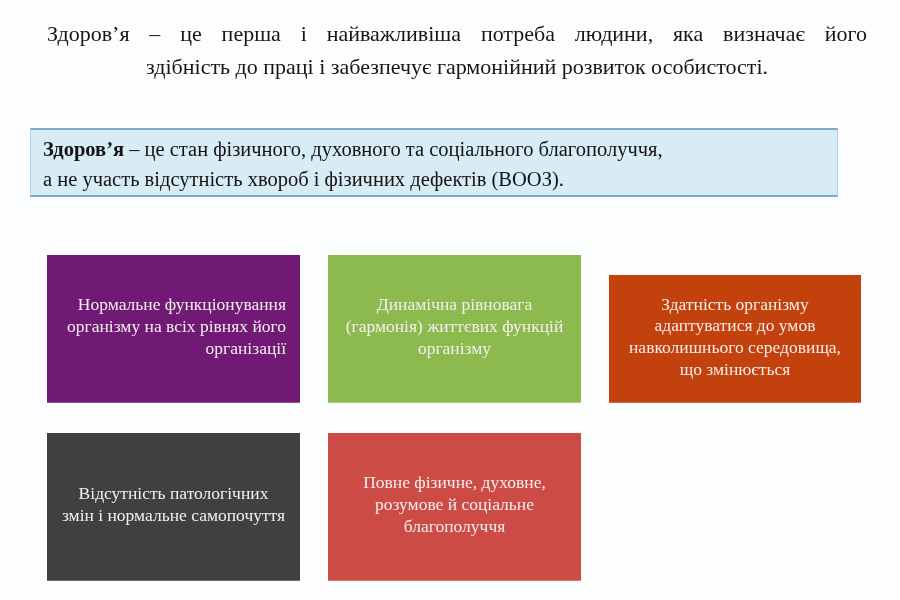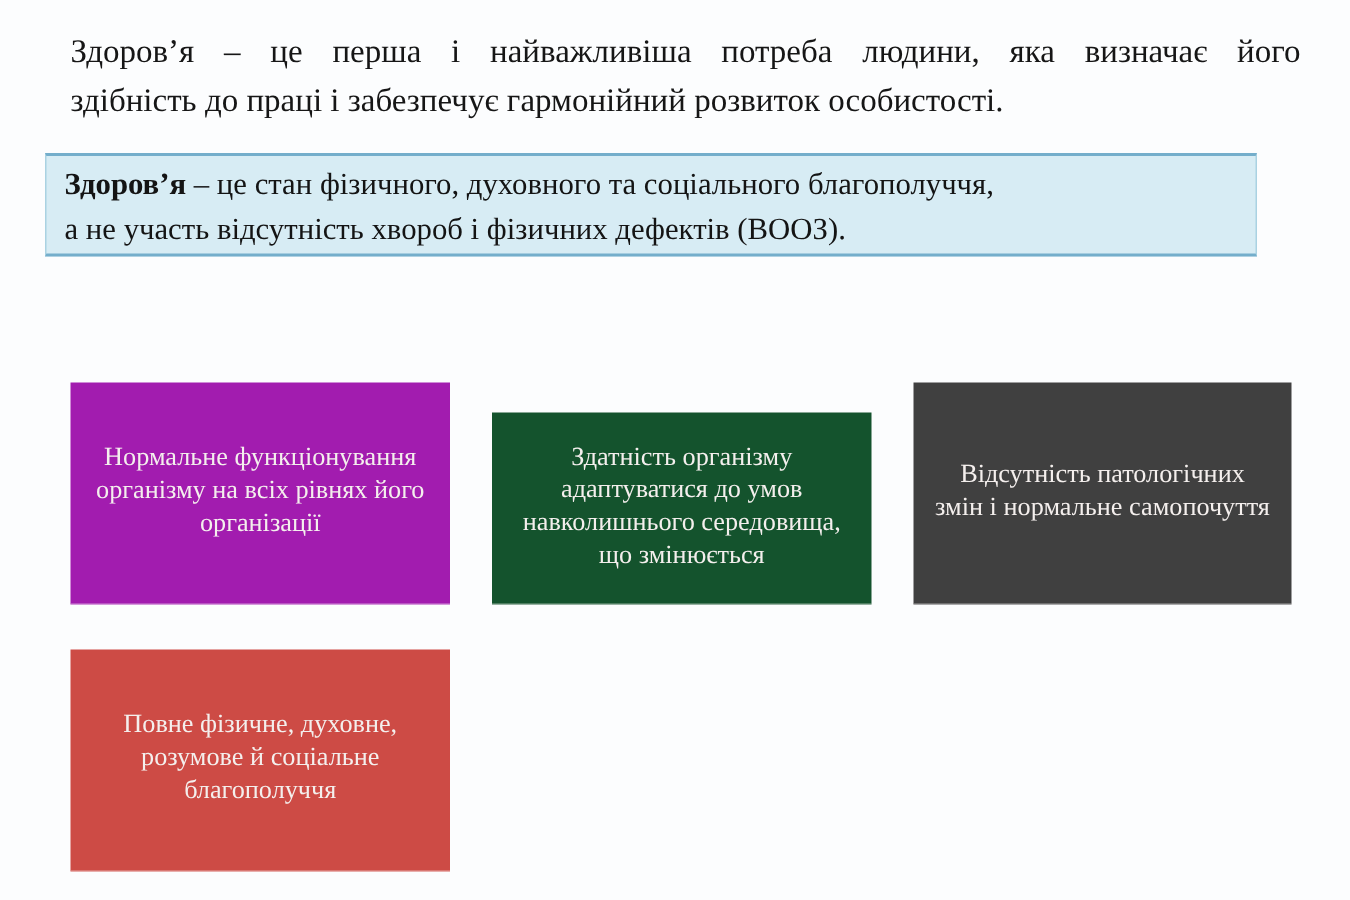--- a/index.html
+++ b/index.html
@@ -17,26 +17,26 @@
   .intro {
     position: absolute;
     left: 47px;
     right: 33px;
     top: 17px;
     font-size: 22px;
     line-height: 33px;
     color: #161616;
   }
   .intro-line1 { text-align: justify; text-align-last: justify; }
-  .intro-line2 { text-align: left; }
+  .intro-line2 { text-align: center; }
 
   .definition {
     position: absolute;
     left: 30px;
-    top: 102px;
+    top: 128px;
     width: 808px;
     height: 69px;
     background: #d7ecf4;
     border-top: 2px solid #74aecb;
     border-bottom: 2px solid #74aecb;
     border-left: 1px solid #aad2e2;
     border-right: 1px solid #aad2e2;
     padding: 4px 10px 0 12px;
     font-size: 20.5px;
     line-height: 30px;
@@ -74,24 +74,27 @@
   <div class="intro-line1">Здоров’я – це перша і найважливіша потреба людини, яка визначає його</div>
   <div class="intro-line2">здібність до праці і забезпечує гармонійний розвиток особистості.</div>
 </div>
 
 <div class="definition">
   <div><b>Здоров’я</b><span> – це стан фізичного, духовного та соціального благополуччя,</span></div>
   <div>а не участь відсутність хвороб і фізичних дефектів (ВООЗ).</div>
 </div>
 
 <div class="grid">
-  <div class="card" style="background-color: #a21caf;">
+  <div class="card" style="background-color: #701a75; text-align: right;">
     <span>Нормальне функціонування організму на всіх рівнях його організації</span>
   </div>
-  <div class="card" style="background-color: #14532d; margin-top: 20px;">
+  <div class="card" style="background-color: rgb(140, 186, 79);">
+    <span>Динамічна рівновага (гармонія) життєвих функцій організму</span>
+  </div>
+  <div class="card" style="background-color: #c2410c; margin-top: 20px;">
     <span>Здатність організму адаптуватися до умов навколишнього середовища, що змінюється</span>
   </div>
   <div class="card" style="background-color: #404040;">
     <span>Відсутність патологічних змін і нормальне самопочуття</span>
   </div>
   <div class="card" style="background-color: rgb(205, 75, 69);">
     <span>Повне фізичне, духовне, розумове й соціальне благополуччя</span>
   </div>
 </div>
 

